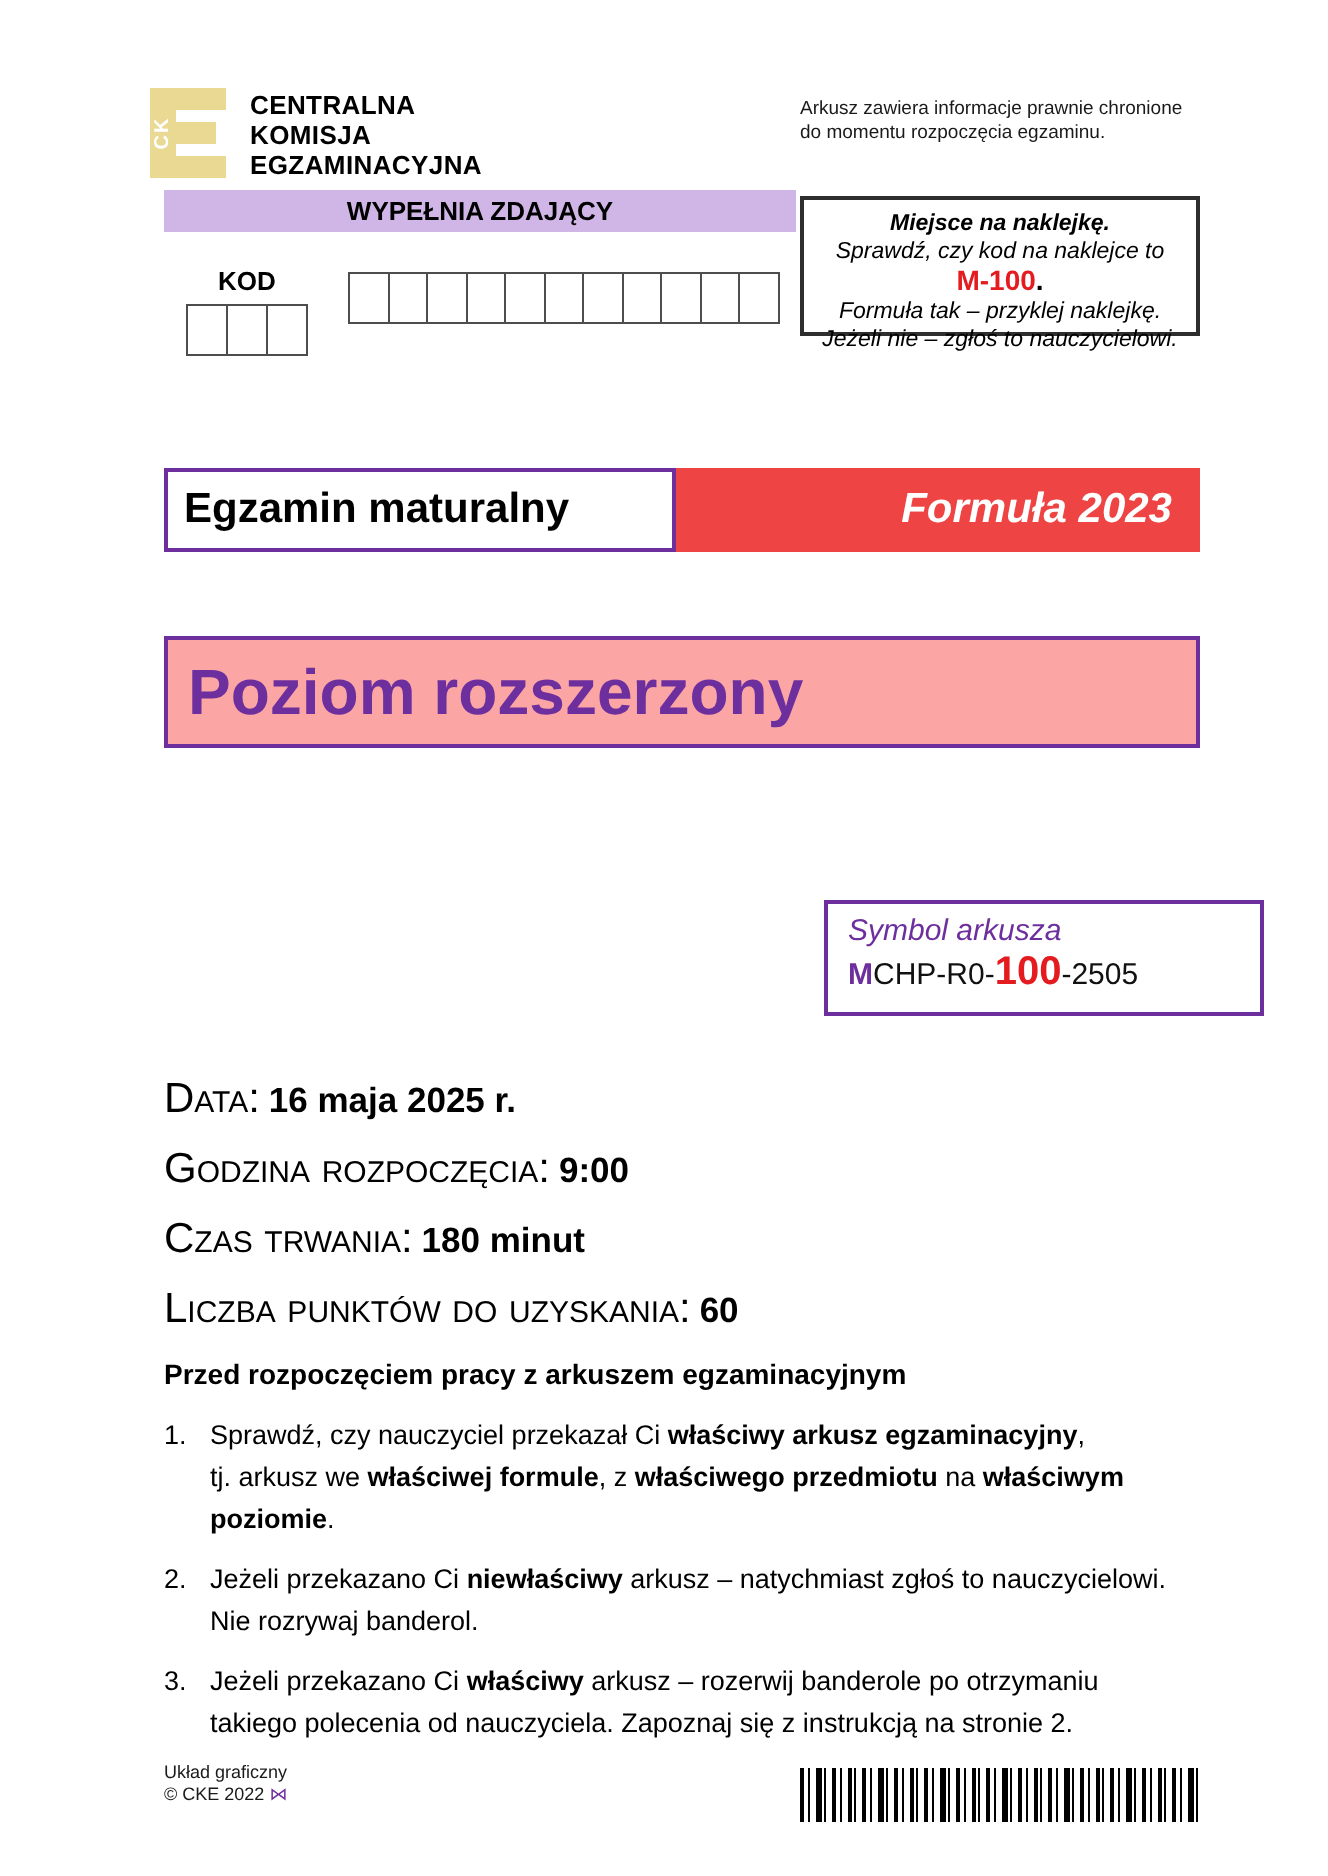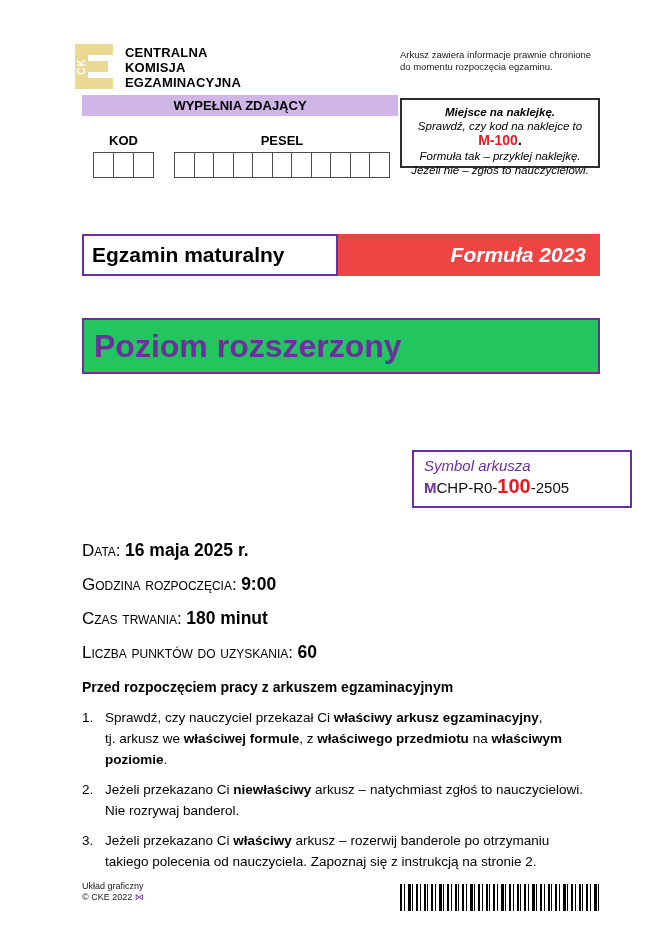--- a/index.html
+++ b/index.html
@@ -39,34 +39,34 @@
   .exam-band { position:absolute; left:82px; top:234px; width:518px; height:42px; display:flex; }
   .exam-left { width:256px; background:#fff; border:2px solid #6e2f9e; display:flex; align-items:center;
                padding-left:8px; font-weight:bold; font-size:21px; color:#000; }
   .exam-right { flex:1; background:#ef4444; color:#fff; font-weight:bold; font-style:italic; font-size:21px;
                 display:flex; align-items:center; justify-content:flex-end; padding-right:14px; }
 
   
   .title-block { position:absolute; left:82px; top:318px; width:518px; background:#6e2f9e; padding:2px; }
   .subject { height:76px; display:flex; align-items:center; padding-left:10px;
              color:#fff; font-weight:bold; font-size:47px; letter-spacing:1px; }
-  .level { height:52px; background:#22c55e; display:flex; align-items:center; padding-left:10px;
+  .level { height:52px; background:#fca5a5; display:flex; align-items:center; padding-left:10px;
            color:#6e2f9e; font-weight:bold; font-size:32px; }
 
   .symbol-box { position:absolute; left:412px; top:450px; width:220px; border:2px solid #6e2f9e;
                 background:#fff; padding:5px 0 7px 10px; }
   .symbol-label { color:#6e2f9e; font-style:italic; font-size:15px; line-height:18px; }
   .symbol-code  { font-size:15px; color:#111; line-height:22px; }
   .symbol-code .m   { color:#6e2f9e; font-weight:bold; }
   .symbol-code .big { color:#e41b1f; font-weight:bold; font-size:20px; }
 
   
   .details { position:absolute; left:82px; top:539px; }
   .detail-row { margin-bottom:11px; line-height:22px; }
-  .detail-label { font-variant:small-caps; font-size:17px; color:#000; }
+  .detail-label { font-variant:small-caps; font-size:21px; color:#000; }
   .detail-value { font-weight:bold; font-size:17.5px; color:#000; }
 
   
   .instructions { position:absolute; left:82px; top:679px; width:530px; color:#000; }
   .instr-heading { font-weight:bold; font-size:14px; margin-bottom:12px; }
   .instr-item { display:flex; font-size:13.5px; line-height:21px; margin-bottom:9px; }
   .item-num { width:23px; flex-shrink:0; }
   .item-text { flex:1; }
 
   
@@ -113,21 +113,20 @@
   <div class="kod-group">
     <div class="box-label">KOD</div>
     <div class="boxes">
         <div class="cell"></div>
         <div class="cell"></div>
         <div class="cell"></div>
       </div>
   </div>
 
   <div class="pesel-group">
-    <div class="box-label">PESEL</div>
     <div class="boxes">
         <div class="cell"></div>
         <div class="cell"></div>
         <div class="cell"></div>
         <div class="cell"></div>
         <div class="cell"></div>
         <div class="cell"></div>
         <div class="cell"></div>
         <div class="cell"></div>
         <div class="cell"></div>

